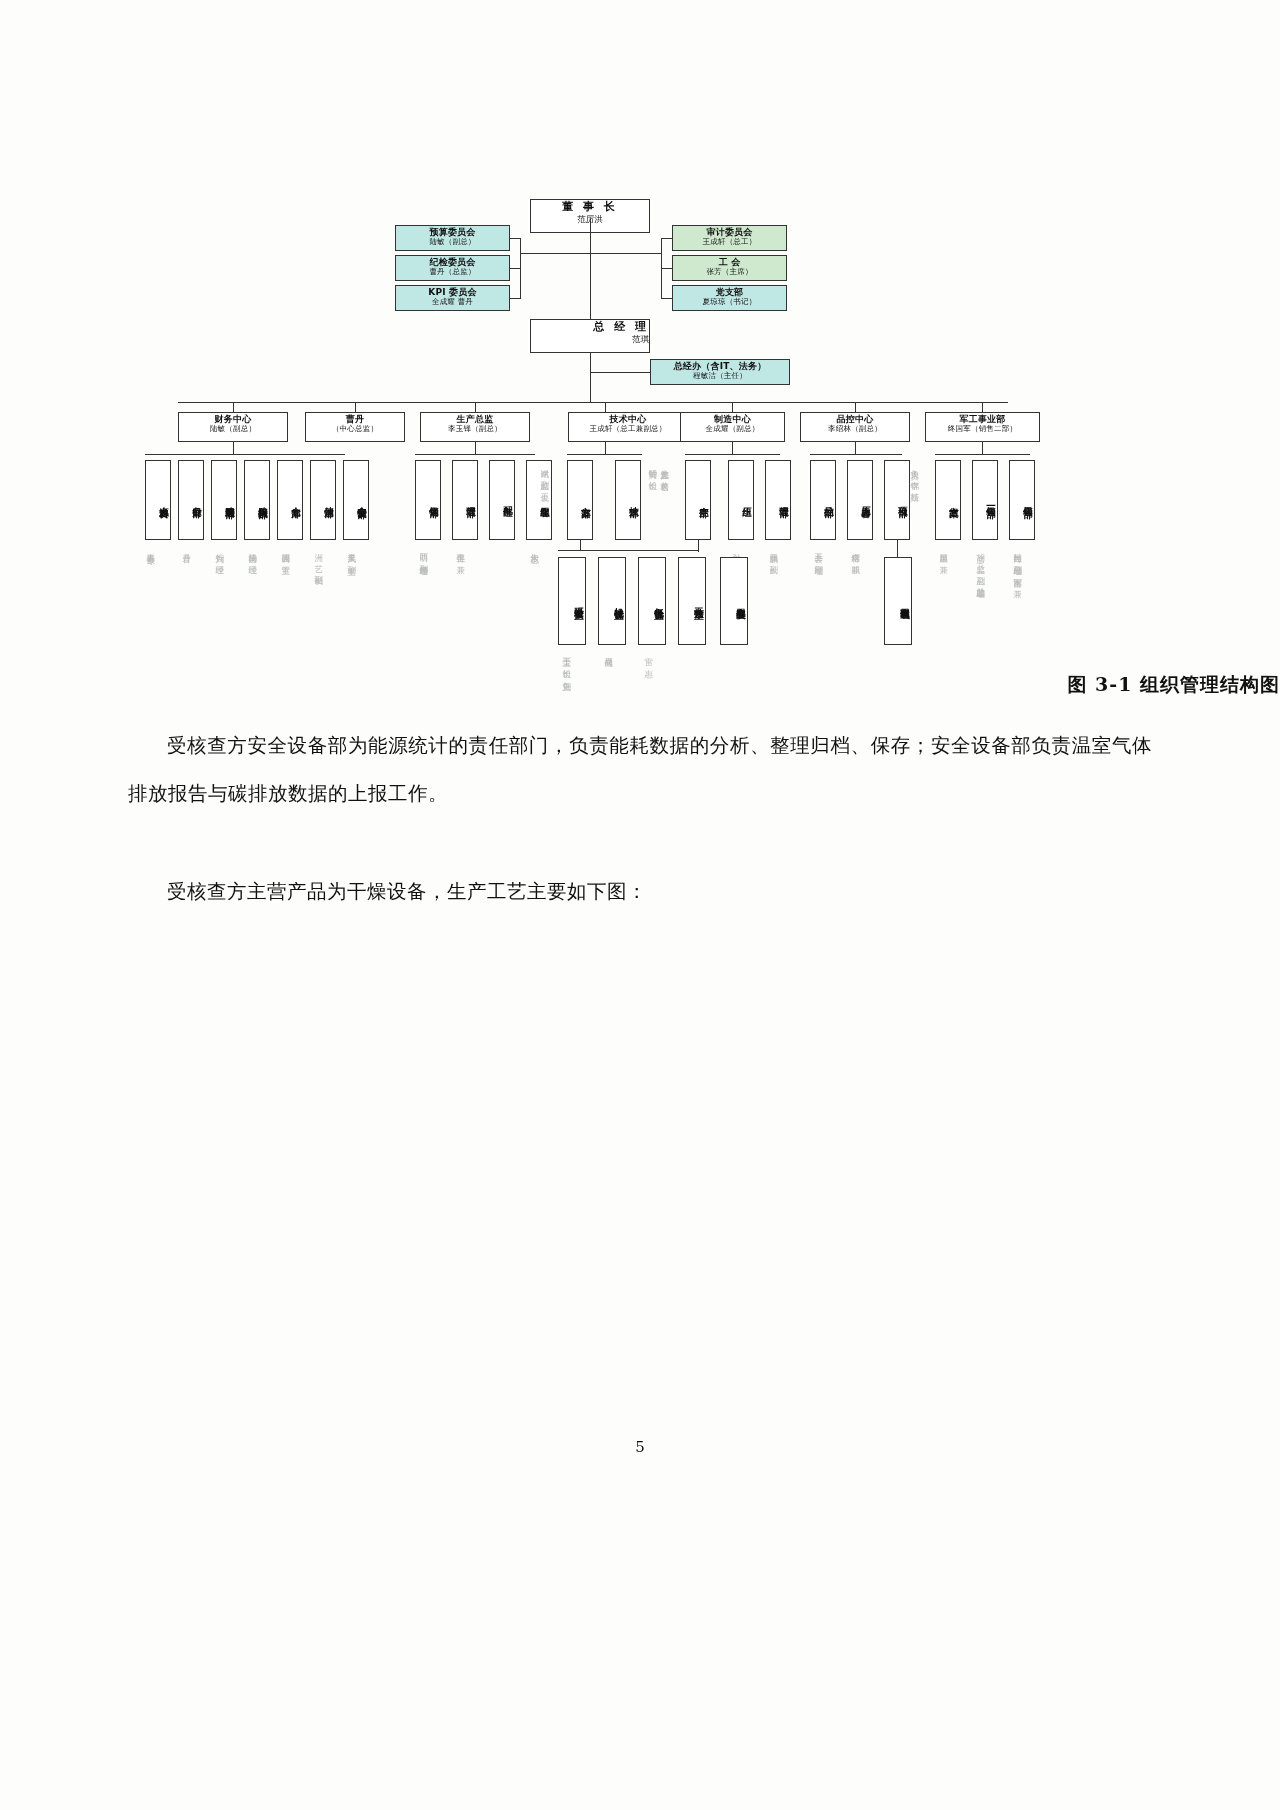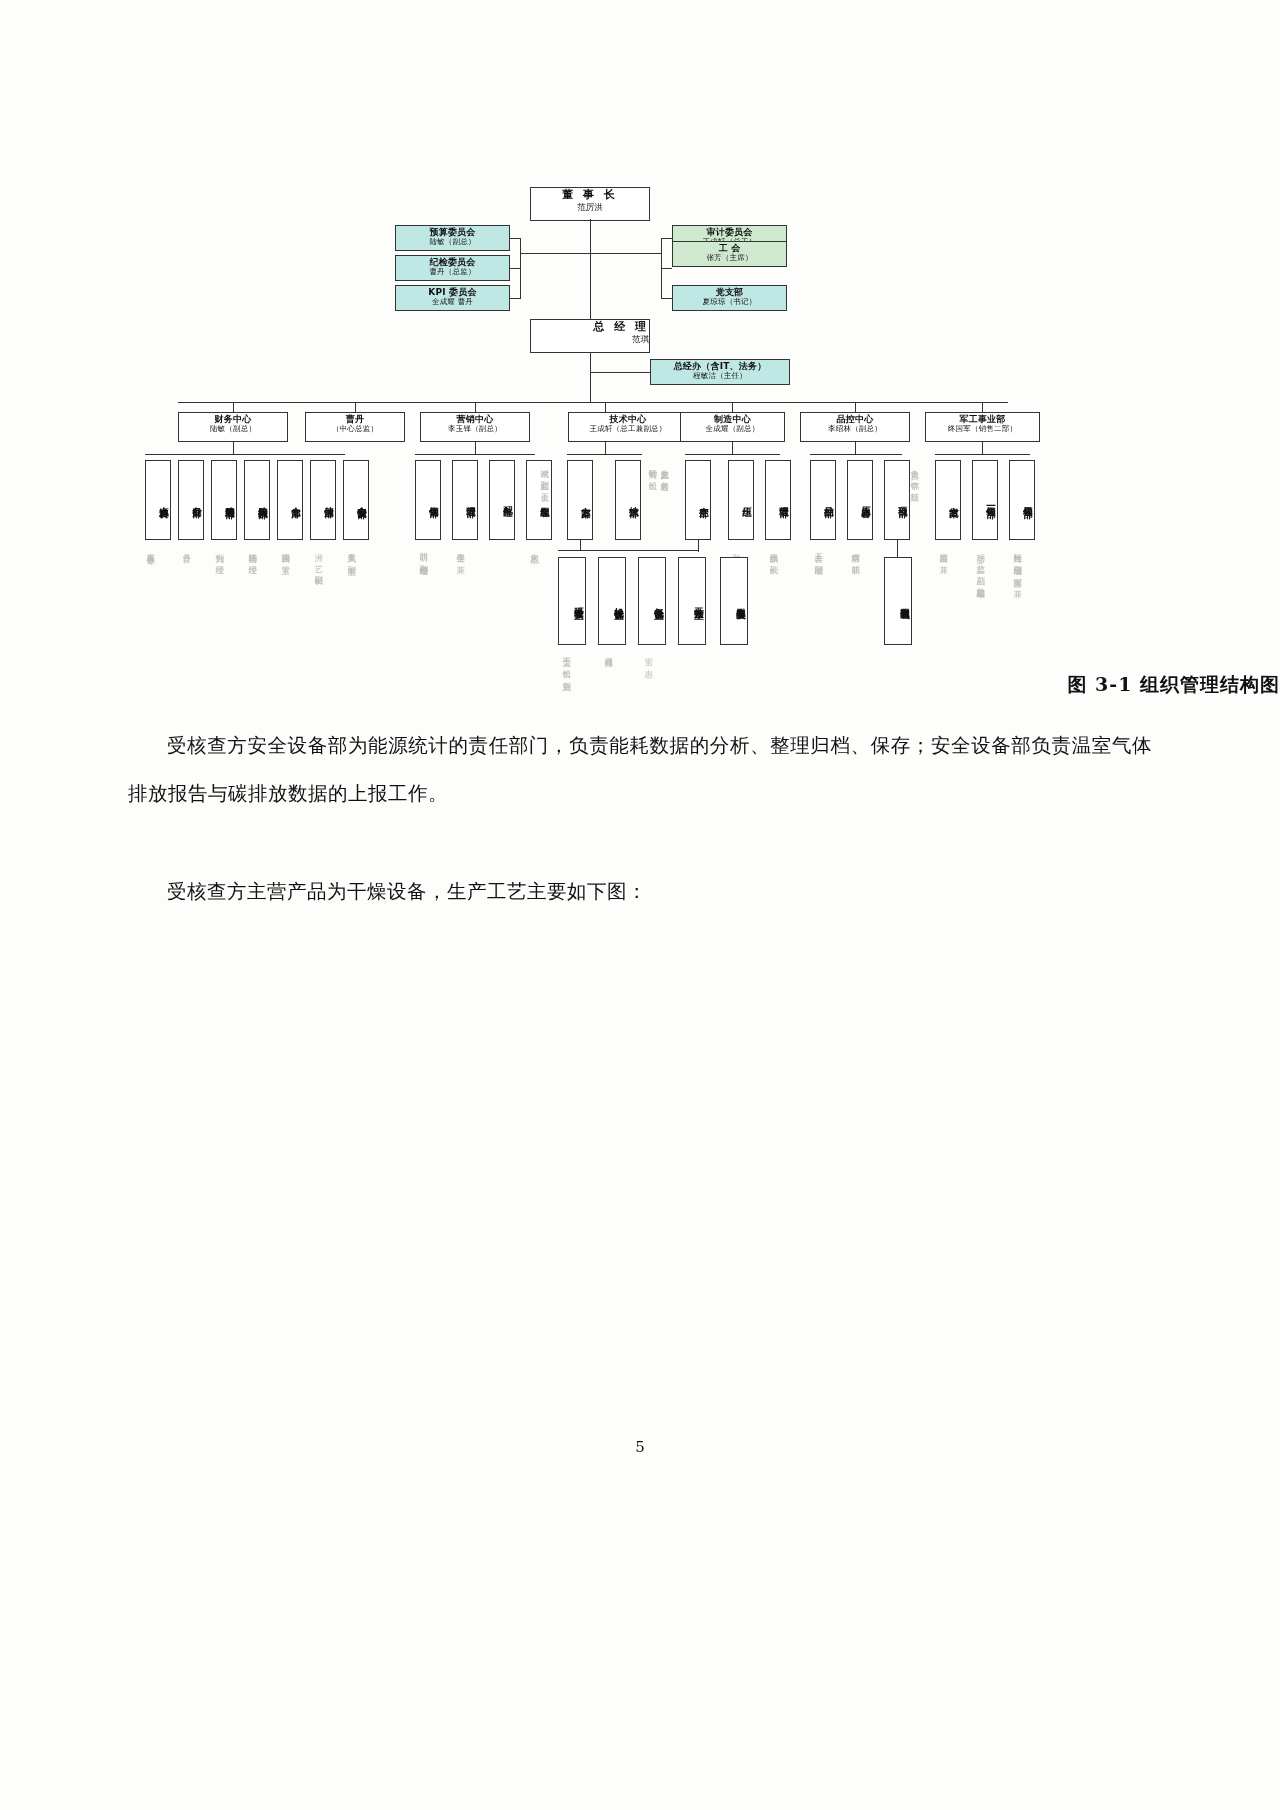--- a/index.html
+++ b/index.html
@@ -130,21 +130,21 @@
     color: #111;
   }
 </style>
 </head>
 <body>
 
 <div class="page">
 
   <div class="chart">
 
-    <div class="node topbox" style="left:410px; top:12px; width:120px; height:34px;">
+    <div class="node topbox" style="left:410px; top:24px; width:120px; height:34px;">
       <span class="t1">董 事 长</span>
       <span class="t2">范厉洪</span>
     </div>
 
     <div class="ln lnv" style="left:470px; top:44px; height:100px;"></div>
 
     <div class="node teal" style="left:275px; top:50px; width:115px; height:26px;">
       <span class="t1">预算委员会</span>
       <span class="t2">陆敏（副总）</span>
     </div>
@@ -159,21 +159,21 @@
     <div class="ln lnv" style="left:400px; top:63px; height:60px;"></div>
     <div class="ln lnh" style="left:390px; top:63px; width:11px;"></div>
     <div class="ln lnh" style="left:390px; top:93px; width:11px;"></div>
     <div class="ln lnh" style="left:390px; top:123px; width:11px;"></div>
     <div class="ln lnh" style="left:400px; top:78px; width:70px;"></div>
 
     <div class="node green" style="left:552px; top:50px; width:115px; height:26px;">
       <span class="t1">审计委员会</span>
       <span class="t2">王成轩（总工）</span>
     </div>
-    <div class="node green" style="left:552px; top:66px; width:115px; height:26px;">
+    <div class="node green" style="left:552px; top:80px; width:115px; height:26px;">
       <span class="t1">工 会</span>
       <span class="t2">张芳（主席）</span>
     </div>
     <div class="node teal" style="left:552px; top:110px; width:115px; height:26px;">
       <span class="t1">党支部</span>
       <span class="t2">夏琼琼（书记）</span>
     </div>
     <div class="ln lnv" style="left:541px; top:63px; height:60px;"></div>
     <div class="ln lnh" style="left:541px; top:63px; width:11px;"></div>
     <div class="ln lnh" style="left:541px; top:93px; width:11px;"></div>
@@ -197,21 +197,21 @@
 
     <div class="node" style="left:58px; top:237px; width:110px; height:30px;">
       <span class="t1">财务中心</span>
       <span class="t2">陆敏（副总）</span>
     </div>
     <div class="node" style="left:185px; top:237px; width:100px; height:30px;">
       <span class="t1">曹丹</span>
       <span class="t2">（中心总监）</span>
     </div>
     <div class="node" style="left:300px; top:237px; width:110px; height:30px;">
-      <span class="t1">营销中心</span>
+      <span class="t1">生产总监</span>
       <span class="t2">李玉铎（副总）</span>
     </div>
     <div class="node" style="left:448px; top:237px; width:120px; height:30px;">
       <span class="t1">技术中心</span>
       <span class="t2">王成轩（总工兼副总）</span>
     </div>
     <div class="node" style="left:560px; top:237px; width:105px; height:30px;">
       <span class="t1">制造中心</span>
       <span class="t2">全成耀（副总）</span>
     </div>

